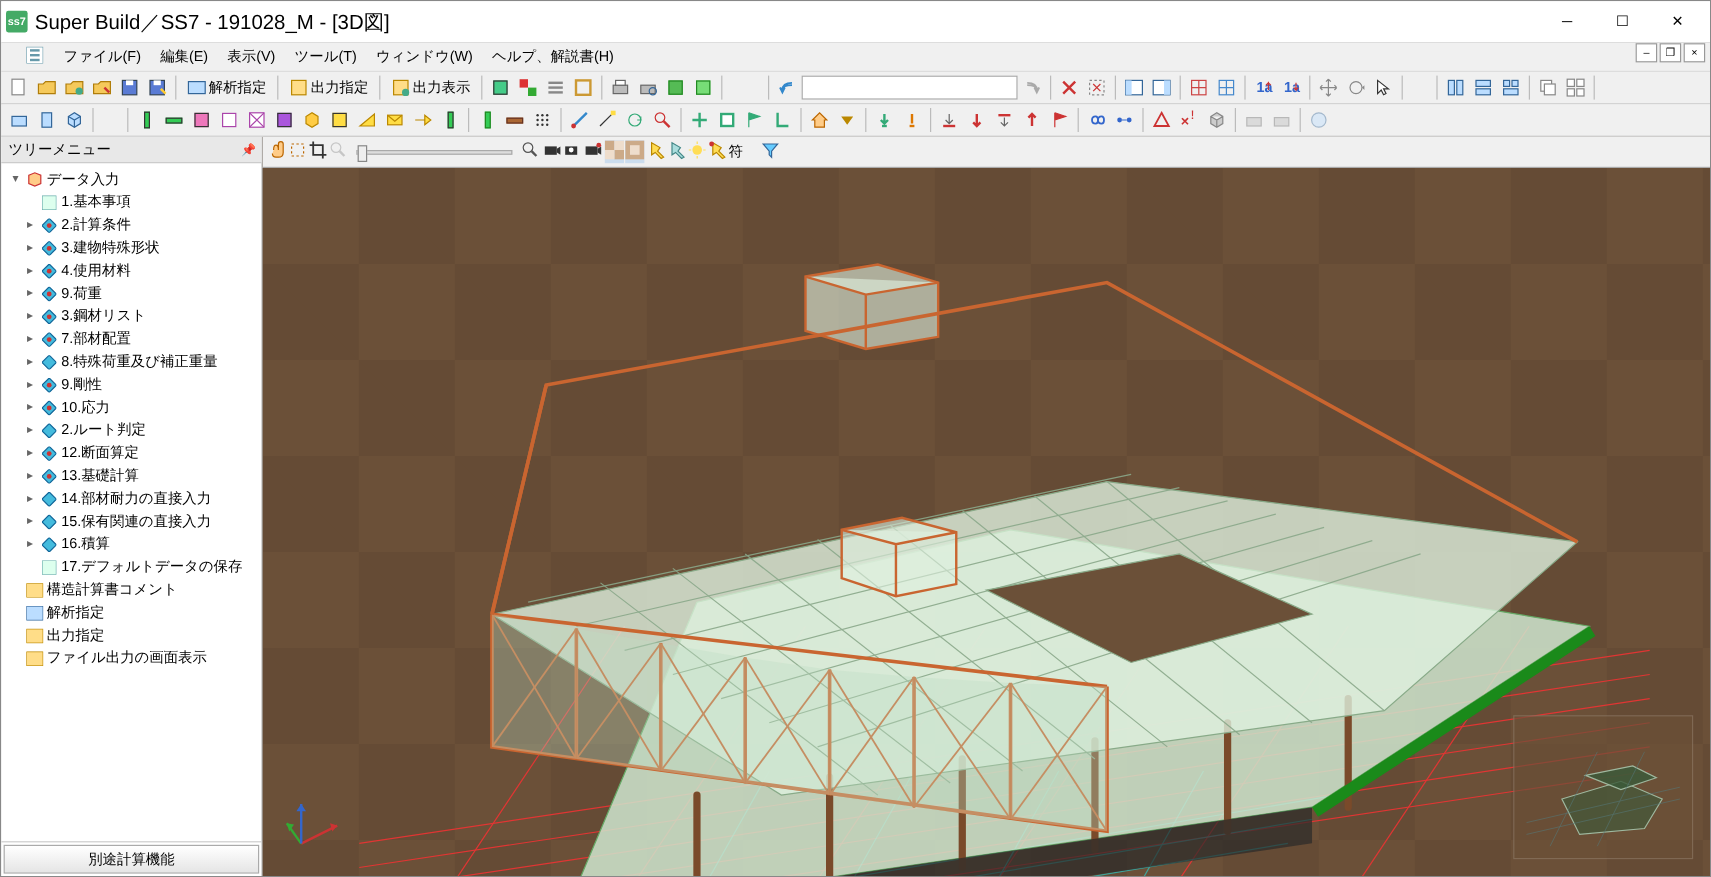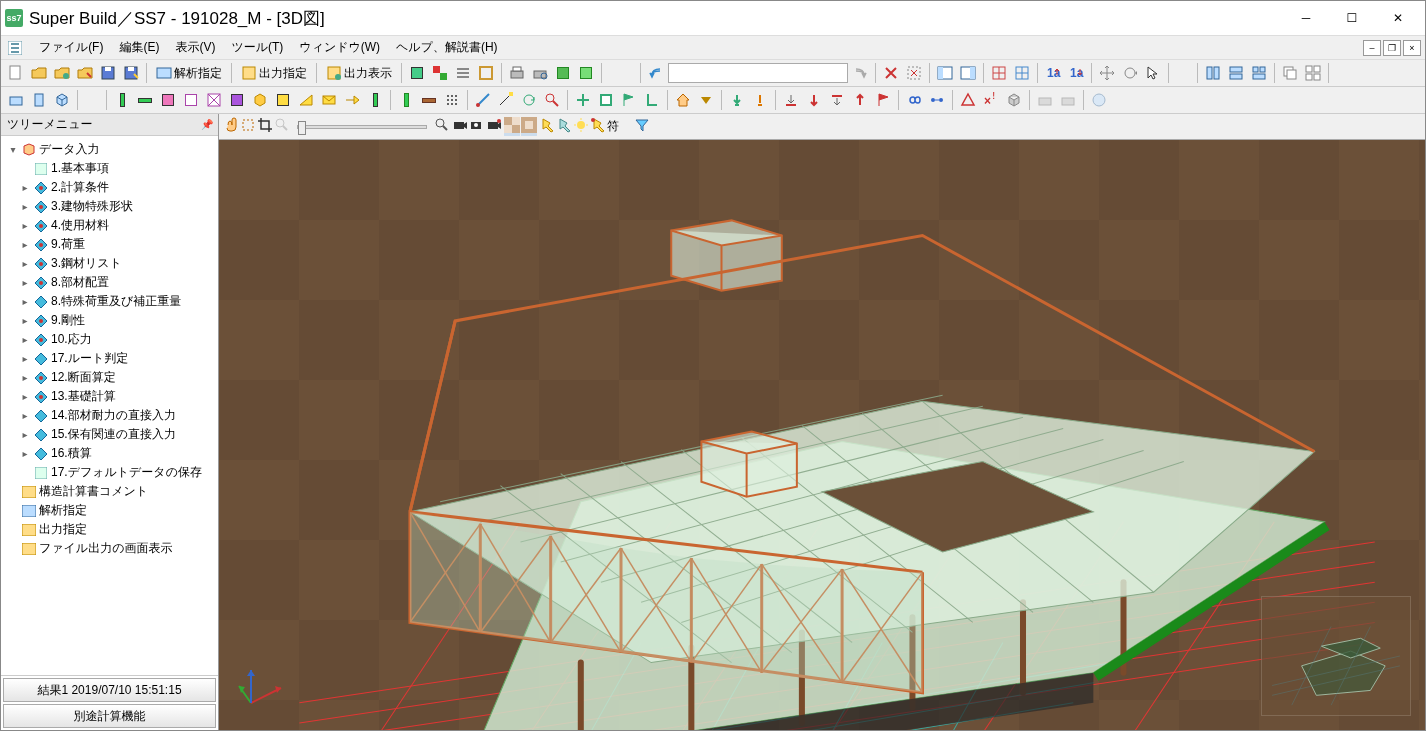--- a/index.html
+++ b/index.html
@@ -4,21 +4,21 @@
 <style>
 * { margin: 0; padding: 0; box-sizing: border-box; font-family: "MS UI Gothic", "Meiryo", sans-serif; font-size: 12px; }
 body { background: #fff; overflow: hidden; }
 .window { width: 1426px; height: 731px; display: flex; flex-direction: column; border: 1px solid #888; background: #f0f0f0; }
 
 .titlebar { height: 30px; background: #fff; display: flex; align-items: center; padding: 17px 4px; border-bottom: 1px solid #ddd; }
 .titlebar .app-icon { width: 18px; height: 18px; background: #4a6; margin-right: 6px; display:flex;align-items:center;justify-content:center;color:#fff;font-size:9px;font-weight:bold;border-radius:2px;}
 .titlebar .title { flex: 1; font-size: 17px; color: #000; }
 .titlebar .winbtn { width: 46px; height: 30px; display: flex; align-items: center; justify-content: center; cursor: pointer; }
 
-.menubar { height: 24px; display: flex; align-items: center; padding: 0 4px; background: #f0f0f0; border-bottom: 1px solid #ddd; position:relative;}
+.menubar { height: 24px; display: flex; align-items: flex-start; padding: 0 18px; background: #f0f0f0; border-bottom: 1px solid #ddd; position:relative;}
 .menubar .m-icon { width: 20px; height: 20px; display:flex;align-items:center;justify-content:center; margin-right:6px;}
 .menubar .m-item { padding: 3px 8px; cursor: pointer; }
 .menubar .mdi-ctrl { position:absolute; right:4px; display:flex; gap:2px;}
 .menubar .mdi-ctrl span{width:18px;height:16px;border:1px solid #999;display:flex;align-items:center;justify-content:center;font-size:9px;background:#fff;cursor:pointer;}
 
 .toolbar { display: flex; align-items: center; padding: 2px 4px; background: #f0f0f0; border-bottom: 1px solid #ccc; gap: 1px; flex-wrap:nowrap;}
 .toolbar .sep { width: 1px; height: 20px; background: #bbb; margin: 0 3px; }
 .toolbar .tbtn { width: 22px; height: 22px; display: flex; align-items: center; justify-content: center; cursor: pointer; border: 1px solid transparent; border-radius:2px;}
 .toolbar .tbtn-txt { height: 22px; padding: 0 4px; display: flex; align-items: center; gap:2px; cursor: pointer; border: 1px solid transparent; font-size:11px;}
 .toolbar .combo { width:180px; height:20px; border:1px solid #aaa; background:#fff;}
@@ -627,21 +627,21 @@
             <span>3.鋼材リスト</span>
           </div>
         <div class="tree-node l1">
             <span class="exp">▸</span>
             <span class="nic">
               <svg width="12" height="12">
                 <path d="M6 0 L12 6 L6 12 L0 6 Z" fill="#4bd" stroke="#169"></path>
                 <circle cx="6" cy="6" r="2" fill="#c33"></circle>
               </svg>
             </span>
-            <span>8.部材配置</span>
+            <span>7.部材配置</span>
           </div>
         <div class="tree-node l1">
             <span class="exp">▸</span>
             <span class="nic">
               <svg width="12" height="12">
                 <path d="M6 0 L12 6 L6 12 L0 6 Z" fill="#4bd" stroke="#169"></path>
               </svg>
             </span>
             <span>8.特殊荷重及び補正重量</span>
           </div>
@@ -665,21 +665,21 @@
             </span>
             <span>10.応力</span>
           </div>
         <div class="tree-node l1">
             <span class="exp">▸</span>
             <span class="nic">
               <svg width="12" height="12">
                 <path d="M6 0 L12 6 L6 12 L0 6 Z" fill="#4bd" stroke="#169"></path>
               </svg>
             </span>
-            <span>17.ルート判定</span>
+            <span>2.ルート判定</span>
           </div>
         <div class="tree-node l1">
             <span class="exp">▸</span>
             <span class="nic">
               <svg width="12" height="12">
                 <path d="M6 0 L12 6 L6 12 L0 6 Z" fill="#4bd" stroke="#169"></path>
                 <circle cx="6" cy="6" r="2" fill="#c33"></circle>
               </svg>
             </span>
             <span>12.断面算定</span>
@@ -762,21 +762,20 @@
             <span class="exp"></span>
             <span class="nic">
               <svg width="14" height="12">
                 <rect width="14" height="12" fill="#fd8" stroke="#b80"></rect>
               </svg>
             </span>
             <span>ファイル出力の画面表示</span>
           </div>
       </div>
       <div class="sidebar-footer">
-        <div class="fbtn">結果1  2019/07/10 15:51:15</div>
         <div class="fbtn">別途計算機能</div>
       </div>
     </div>
 
     <div class="viewport">
       <div class="vp-toolbar">
         <div class="tbtn"><svg class="tbic">
               <path d="M5 8 Q5 4 7 4 Q9 4 9 8 L9 3 Q9 1 11 1 Q13 1 13 3 L13 10 Q13 14 9 14 L7 14 Q4 14 4 11" fill="#fc8" stroke="#b60"></path>
             </svg></div>
         <div class="tbtn"><svg class="tbic">

